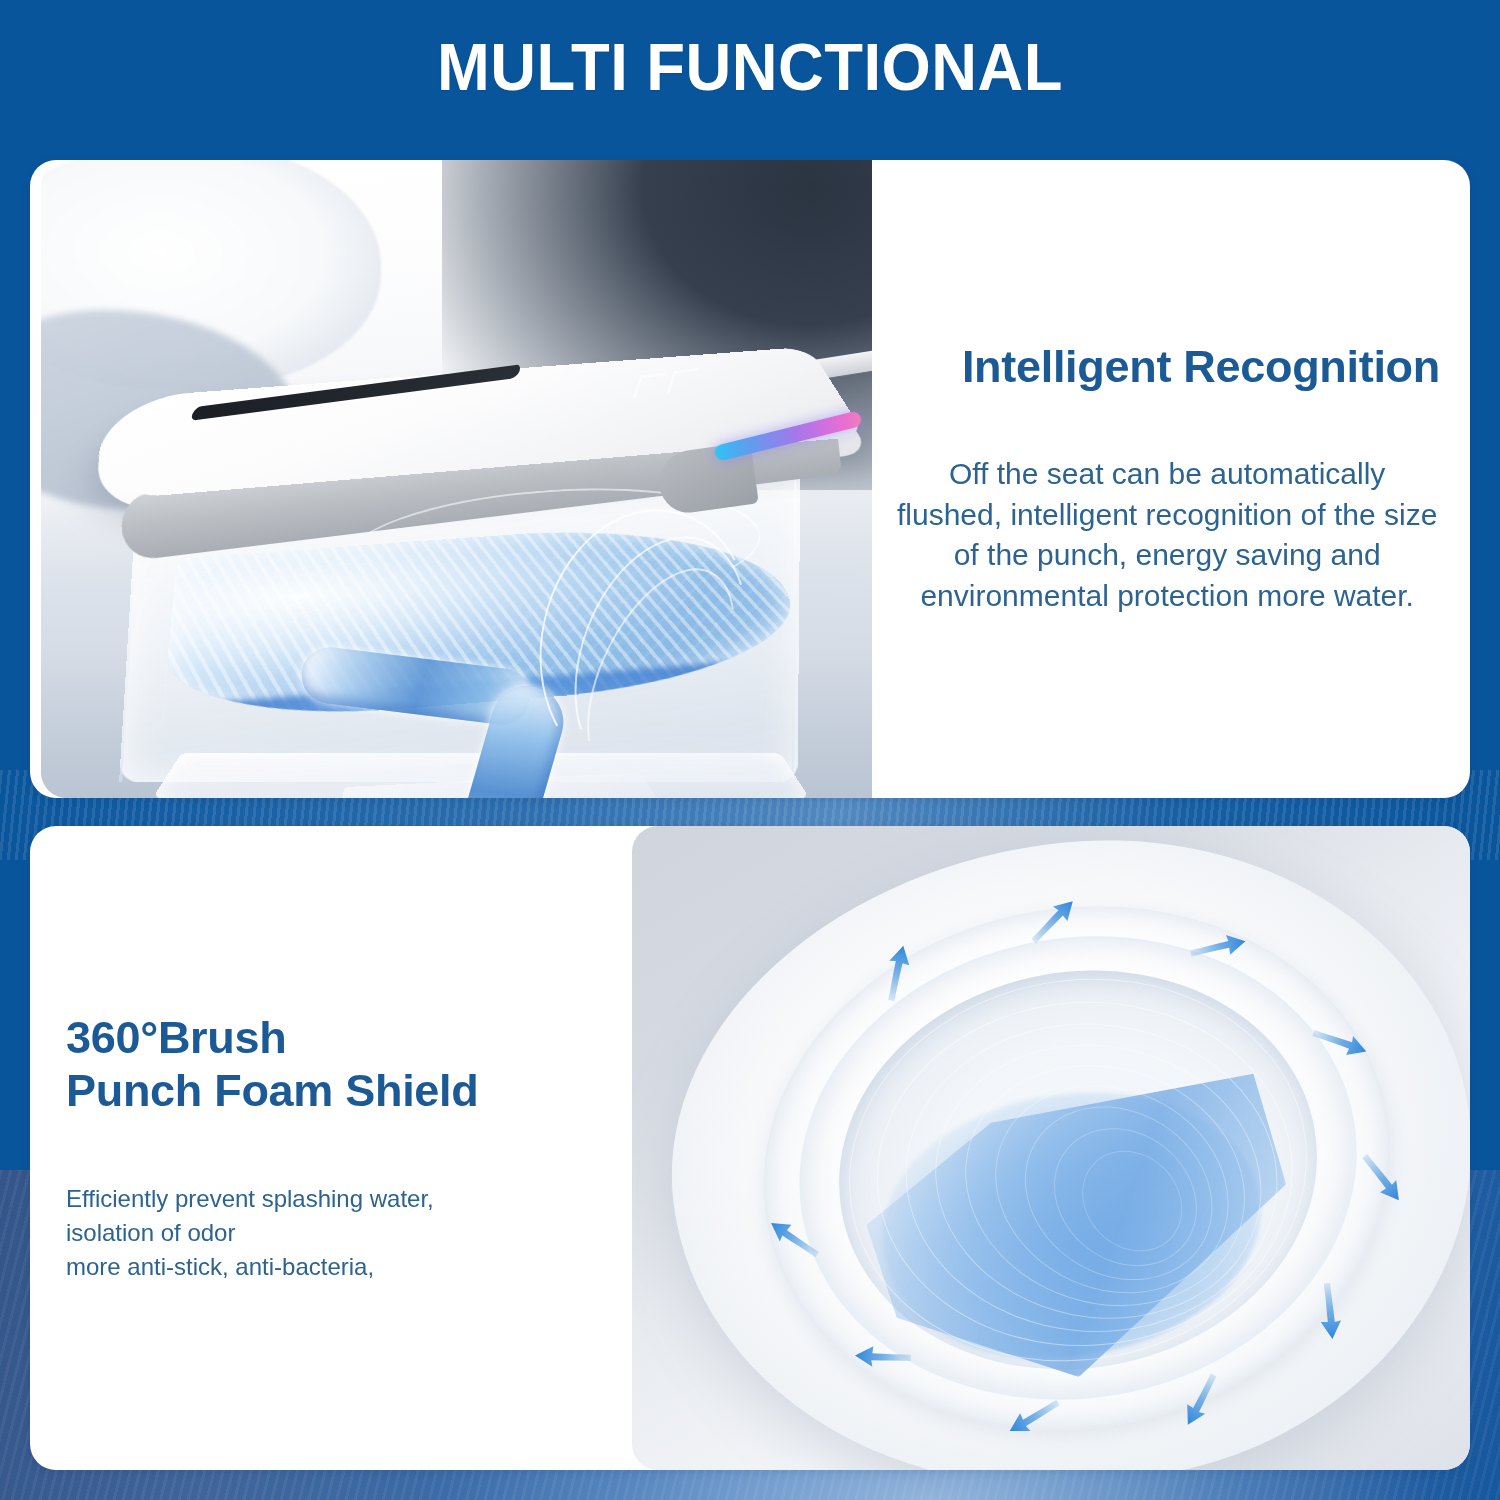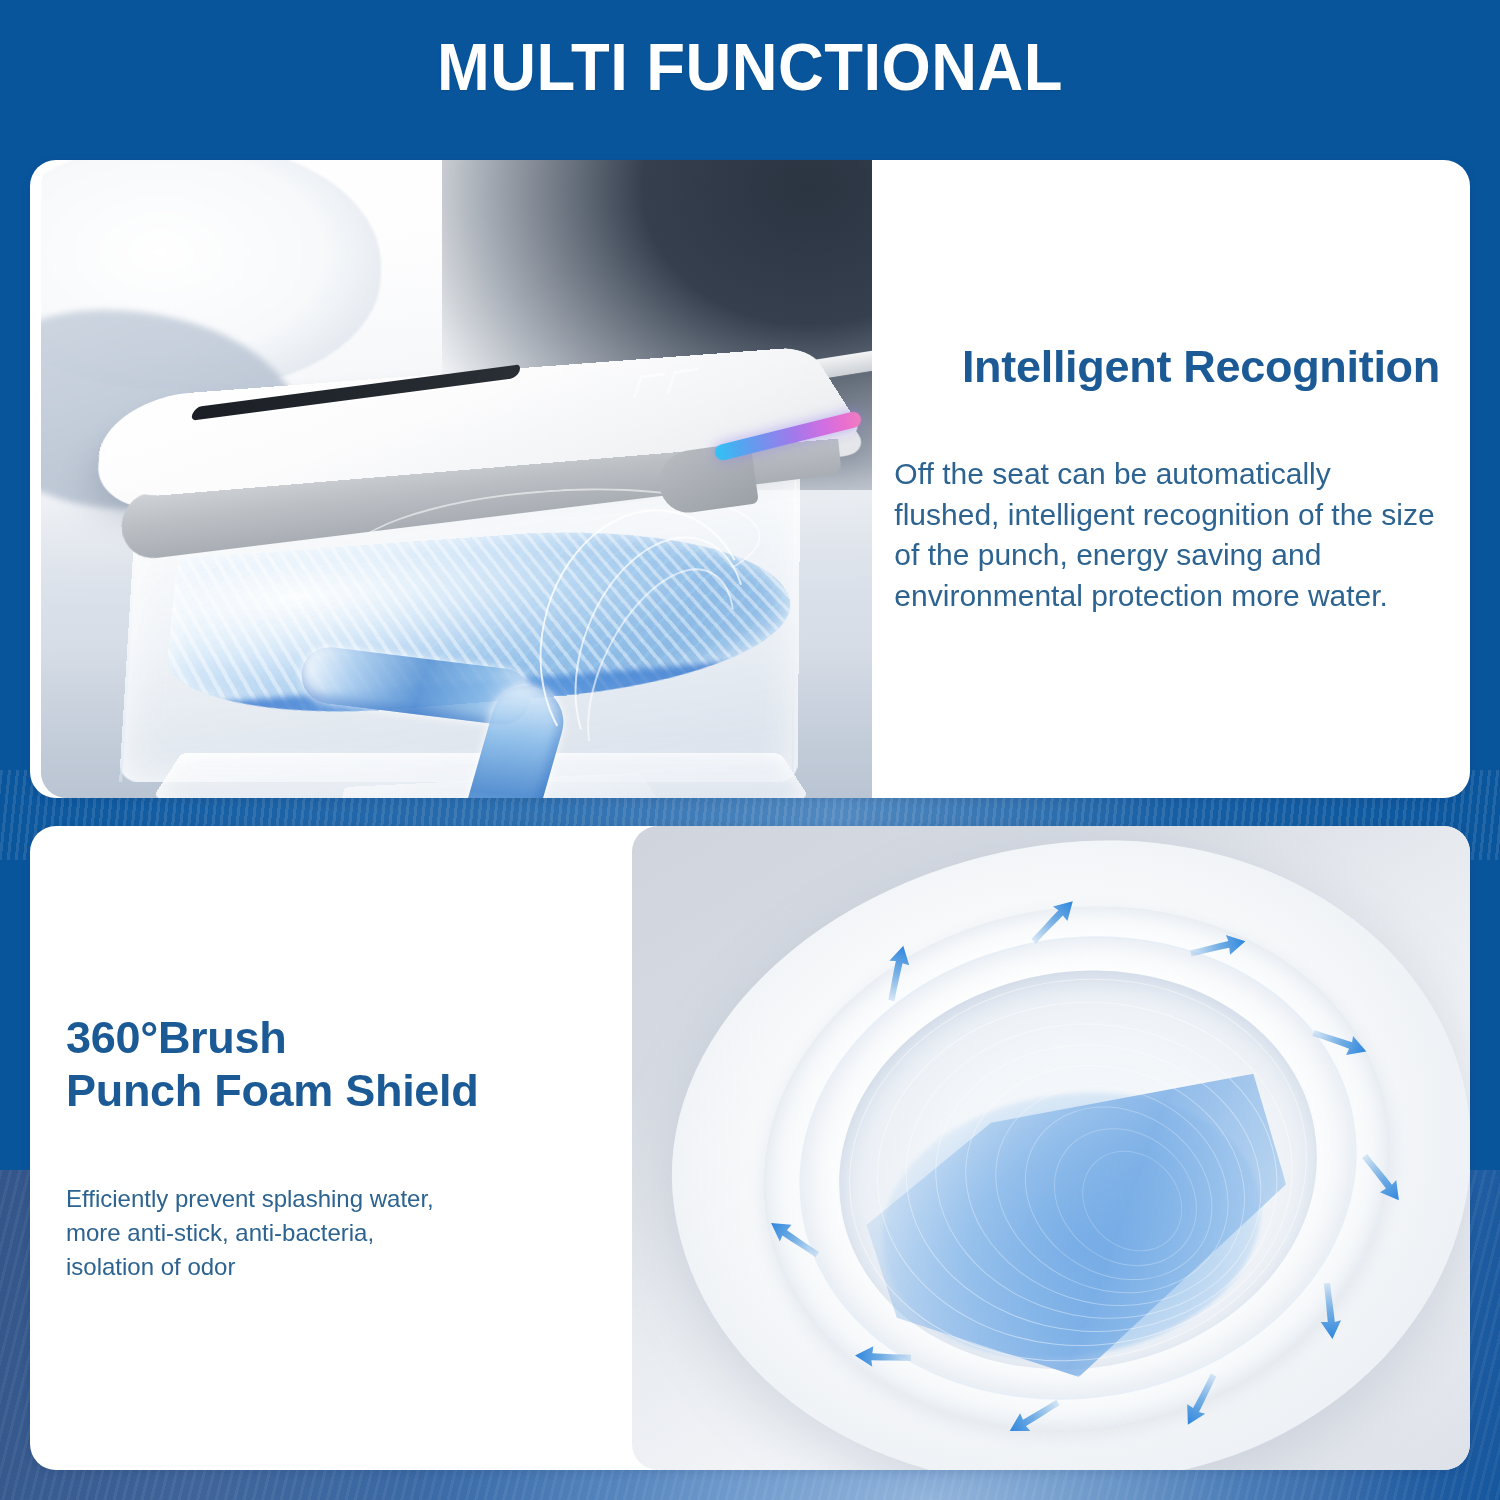--- a/index.html
+++ b/index.html
@@ -326,21 +326,21 @@
   }
   #heading-top{ font-size:45px; text-align:right; margin-bottom:60px; }
   #heading-bottom{ font-size:45px; text-align:left; margin-bottom:64px; }
 
   .body-copy{
     color:#2C6390;
     font-size:30px;
     line-height:1.36;
     font-weight:400;
   }
-  #body-top{ text-align:left; }
+  #body-top{ text-align:center; }
   #body-bottom{ text-align:left; font-size:24px; line-height:1.42; }
 
   .nowrap-break{ display:block; }
 </style>
 </head>
 <body>
 
 <div class="bg-root"></div>
 <div class="bg-mid-sheen"></div>
 <div class="bg-bottom"></div>
@@ -398,22 +398,22 @@
 <div class="card" id="card-bottom">
   <div class="card-inner">
 
     <div class="text-col" id="text-bottom">
       <div class="heading" id="heading-bottom">
         <span class="nowrap-break">360°Brush</span>
         <span class="nowrap-break">Punch Foam Shield</span>
       </div>
       <div class="body-copy" id="body-bottom">
         <span class="nowrap-break">Efficiently prevent splashing water,</span>
+        <span class="nowrap-break">isolation of odor</span>
         <span class="nowrap-break">more anti-stick, anti-bacteria,</span>
-        <span class="nowrap-break">isolation of odor</span>
       </div>
     </div>
 
     <div class="photo" id="photo-bottom">
       <div class="bp-bg"></div>
       <div class="bp-ceram"></div>
       <div class="bp-rim"></div>
       <div class="bp-rim2"></div>
       <div class="bp-inner"></div>
       <div class="bp-foam"></div>

